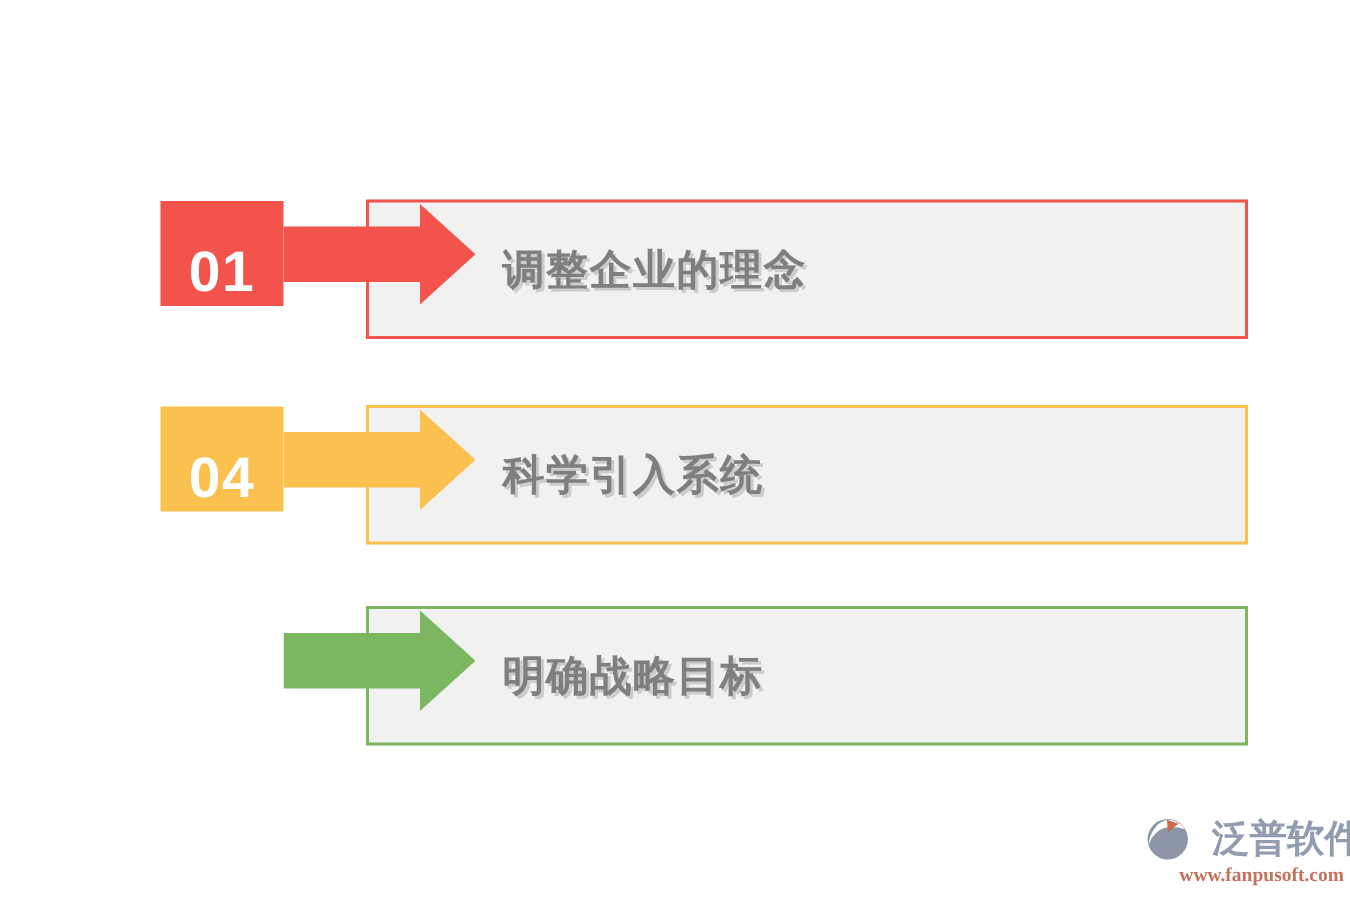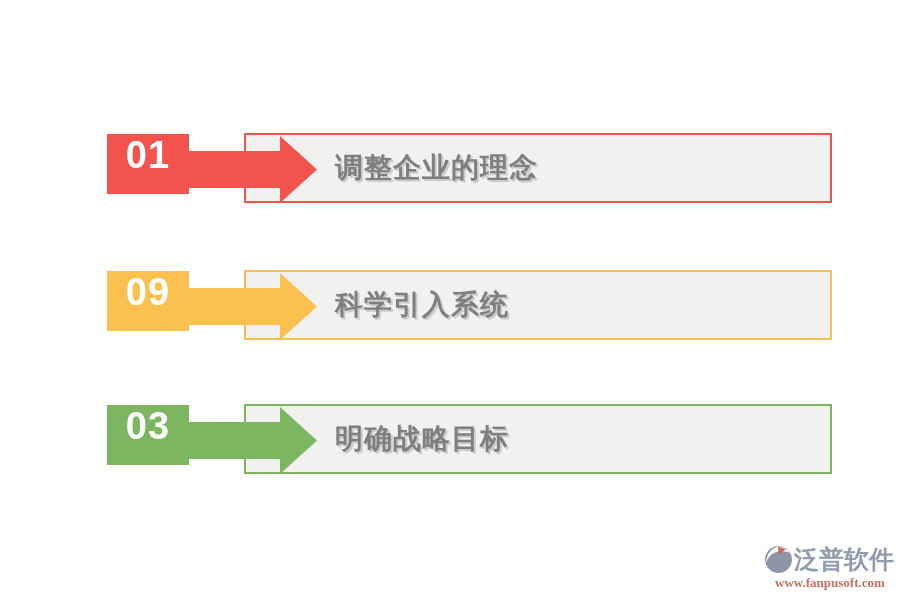--- a/index.html
+++ b/index.html
@@ -13,21 +13,21 @@
     background: #ffffff;
     overflow: hidden;
   }
   .row {
     position: absolute;
     left: 0; width: 900px; height: 73px;
   }
   .bar {
     position: absolute;
     left: 244px; top: 0;
-    width: 588px; height: 70px;
+    width: 588px; height: 93px;
     box-sizing: border-box;
     background: var(--bar-fill, #F1F1F0);
     border: 2px solid var(--accent, #888);
     z-index: 1;
     display: flex;
     align-items: center;
   }
   .bar .label {
     padding-left: 89px;
     font-size: 28px;
@@ -40,62 +40,62 @@
   .arrow {
     position: absolute;
     left: 189px; top: 0;
     width: 128px; height: 73px;
     z-index: 2;
   }
   .arrow polygon { fill: var(--accent, #888); }
   .numbox {
     position: absolute;
     left: 107px; top: 1px;
-    width: 82px; height: 60px;
+    width: 82px; height: 70px;
     background: var(--accent, #888);
     z-index: 2;
     display: flex;
-    align-items: flex-start;
+    align-items: flex-end;
     justify-content: center;
   }
   .numbox span {
     color: var(--number-color, #fff);
     font-size: 38px;
     font-weight: bold;
     letter-spacing: 1px;
   }
   .watermark {
     position: absolute;
     left: 764px; top: 545px;
     width: 132px;
     text-align: center;
     line-height: 1;
   }
   .watermark .brandline {
     display: flex;
     align-items: center;
     justify-content: flex-start;
-    gap: 1px;
+    gap: 15px;
   }
   .logo-icon { width: 29px; height: 29px; flex: 0 0 auto; }
   .brand {
     font-size: 25px;
     font-weight: bold;
     color: var(--brand-color, #929CB0);
     white-space: nowrap;
     letter-spacing: 0px;
   }
   .site-url {
     margin-top: 2px;
     font-family: "Liberation Serif", "DejaVu Serif", serif;
     font-size: 13px;
     font-weight: bold;
     color: var(--url-color, #C4725F);
     white-space: nowrap;
-    text-align: center;
+    text-align: right;
   }
 </style>
 </head>
 <body style="background: rgb(255, 255, 255);">
 
 <div class="canvas">
 
   <div class="row" style="top: 133px; --accent: #F2534C;">
     <div class="bar">
       <span class="label">调整企业的理念</span>
@@ -109,34 +109,31 @@
   </div>
 
   <div class="row" style="top: 270px; --accent: #FAC151;">
     <div class="bar">
       <span class="label">科学引入系统</span>
     </div>
     <svg class="arrow" viewBox="0 0 128 73" preserveAspectRatio="none">
       <polygon points="0,18 91,18 91,3 128,36.5 91,70 91,55 0,55"></polygon>
     </svg>
     <div class="numbox">
-      <span>09</span>
+      <span>04</span>
     </div>
   </div>
 
   <div class="row" style="top: 404px; --accent: #7CB661;">
     <div class="bar">
       <span class="label">明确战略目标</span>
     </div>
     <svg class="arrow" viewBox="0 0 128 73" preserveAspectRatio="none">
       <polygon points="0,18 91,18 91,3 128,36.5 91,70 91,55 0,55"></polygon>
     </svg>
-    <div class="numbox">
-      <span>03</span>
-    </div>
   </div>
 
   <div class="watermark">
     <div class="brandline">
       <svg class="logo-icon" viewBox="0 0 28 28">
         <circle cx="14" cy="14" r="13" fill="var(--logo-base, #8D96A8)"></circle>
         <path d="M1.5,18 C5,8.5 12,3.5 25,7.5 C22.5,4 18.5,1.5 14,1.5 C7.5,2.5 2.5,9 1.5,18 Z" fill="var(--logo-swoosh, #FFFFFF)"></path>
         <path d="M13.5,1.5 L21,4 L14,9.5 Z" fill="var(--logo-accent, #CE6A4E)"></path>
       </svg>
       <span class="brand">泛普软件</span>

